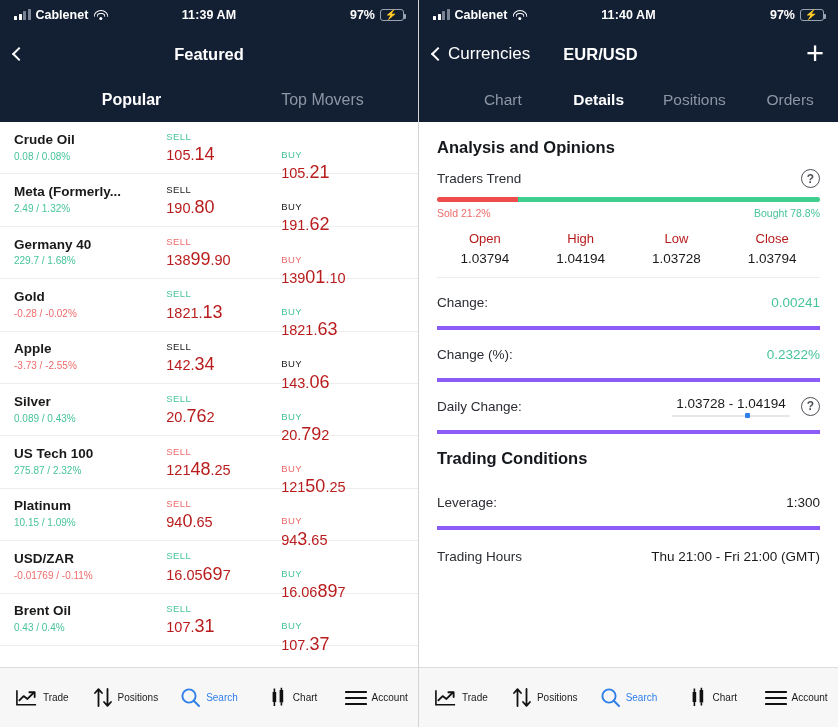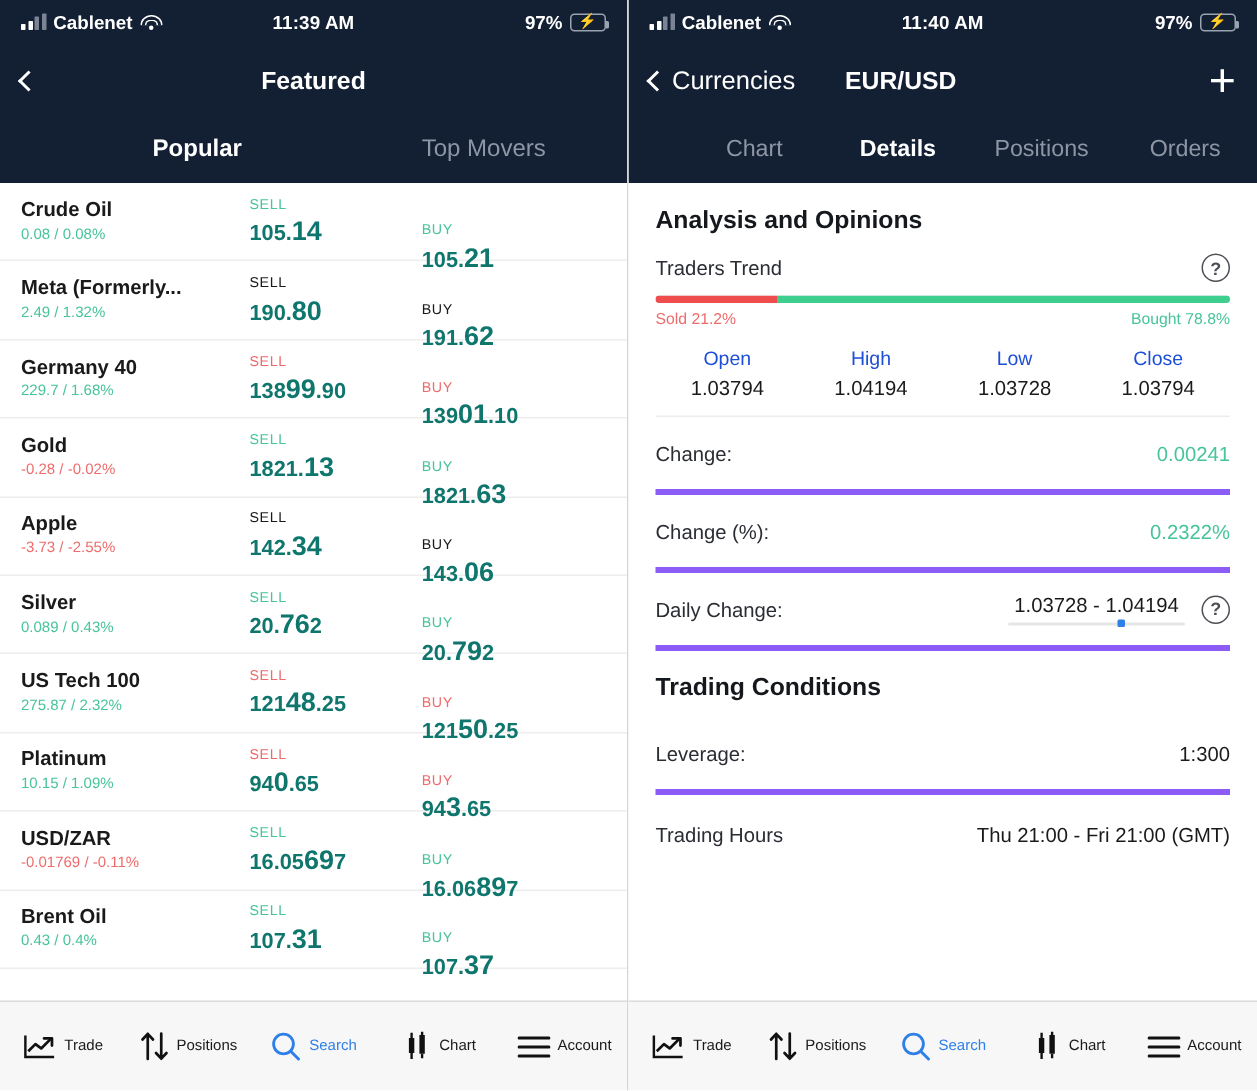--- a/index.html
+++ b/index.html
@@ -123,21 +123,21 @@
   }
   .row .name-col { width: 37%; }
   .row .sym { font-size: 13.5px; font-weight: bold; color: #1a1a1a; line-height: 1.25; }
   .row .chg { font-size: 10px; line-height: 1.5; }
   .row .price-col {
     width: 31.5%; display: flex; flex-direction: column;
   }
   .row .price-col.mid { align-items: flex-start; padding-left: 8px; }
   .row .price-col.right { width: 31.5%; align-items: flex-start; margin-top: 35px; }
   .row .side { font-size: 9.5px; letter-spacing: 0.4px; line-height: 1.5; }
-  .row .px { color: #0f766e; line-height: 1.15; white-space: nowrap; font-weight: bold; }
+  .row .px { color: #b91c1c; line-height: 1.15; white-space: nowrap; }
   .px .s1 { font-size: 14.5px; }
   .px .big { font-size: 18px; }
   .px .s2 { font-size: 14.5px; }
   .up { color: #47c49a; }
   .down { color: #ef6b6b; }
   .neutral { color: #1a1a1a; }
 
   
   .details {
     flex: 1 1 auto; background: #ffffff;
@@ -167,21 +167,21 @@
   .trend-legend {
     display: flex; justify-content: space-between;
     font-size: 10.5px; padding: 5px 0 0 0;
   }
   .ohlc {
     display: flex; padding: 10px 0 9px 0;
     border-bottom: 1px solid #ededed;
     justify-content: space-around;
   }
   .ohlc .cell { text-align: center; flex: 1; }
-  .ohlc .h { font-size: 13px; color: #1d4ed8; line-height: 1.55; }
+  .ohlc .h { font-size: 13px; color: #b91c1c; line-height: 1.55; }
   .ohlc .v { font-size: 13.5px; color: #1a1a1a; line-height: 1.45; }
   .kv {
     display: flex; align-items: center; justify-content: space-between;
     height: 52px; border-bottom: 4px solid #8b5cf6;
   }
   .kv:last-child { border-bottom: none; }
   .kv .k { font-size: 13.5px; color: #2a2d33; }
   .kv .v { font-size: 13.5px; color: #1a1a1a; }
   .kv .v.up { color: #47c49a; }
   .daily-wrap { display: flex; align-items: center; gap: 11px; }

